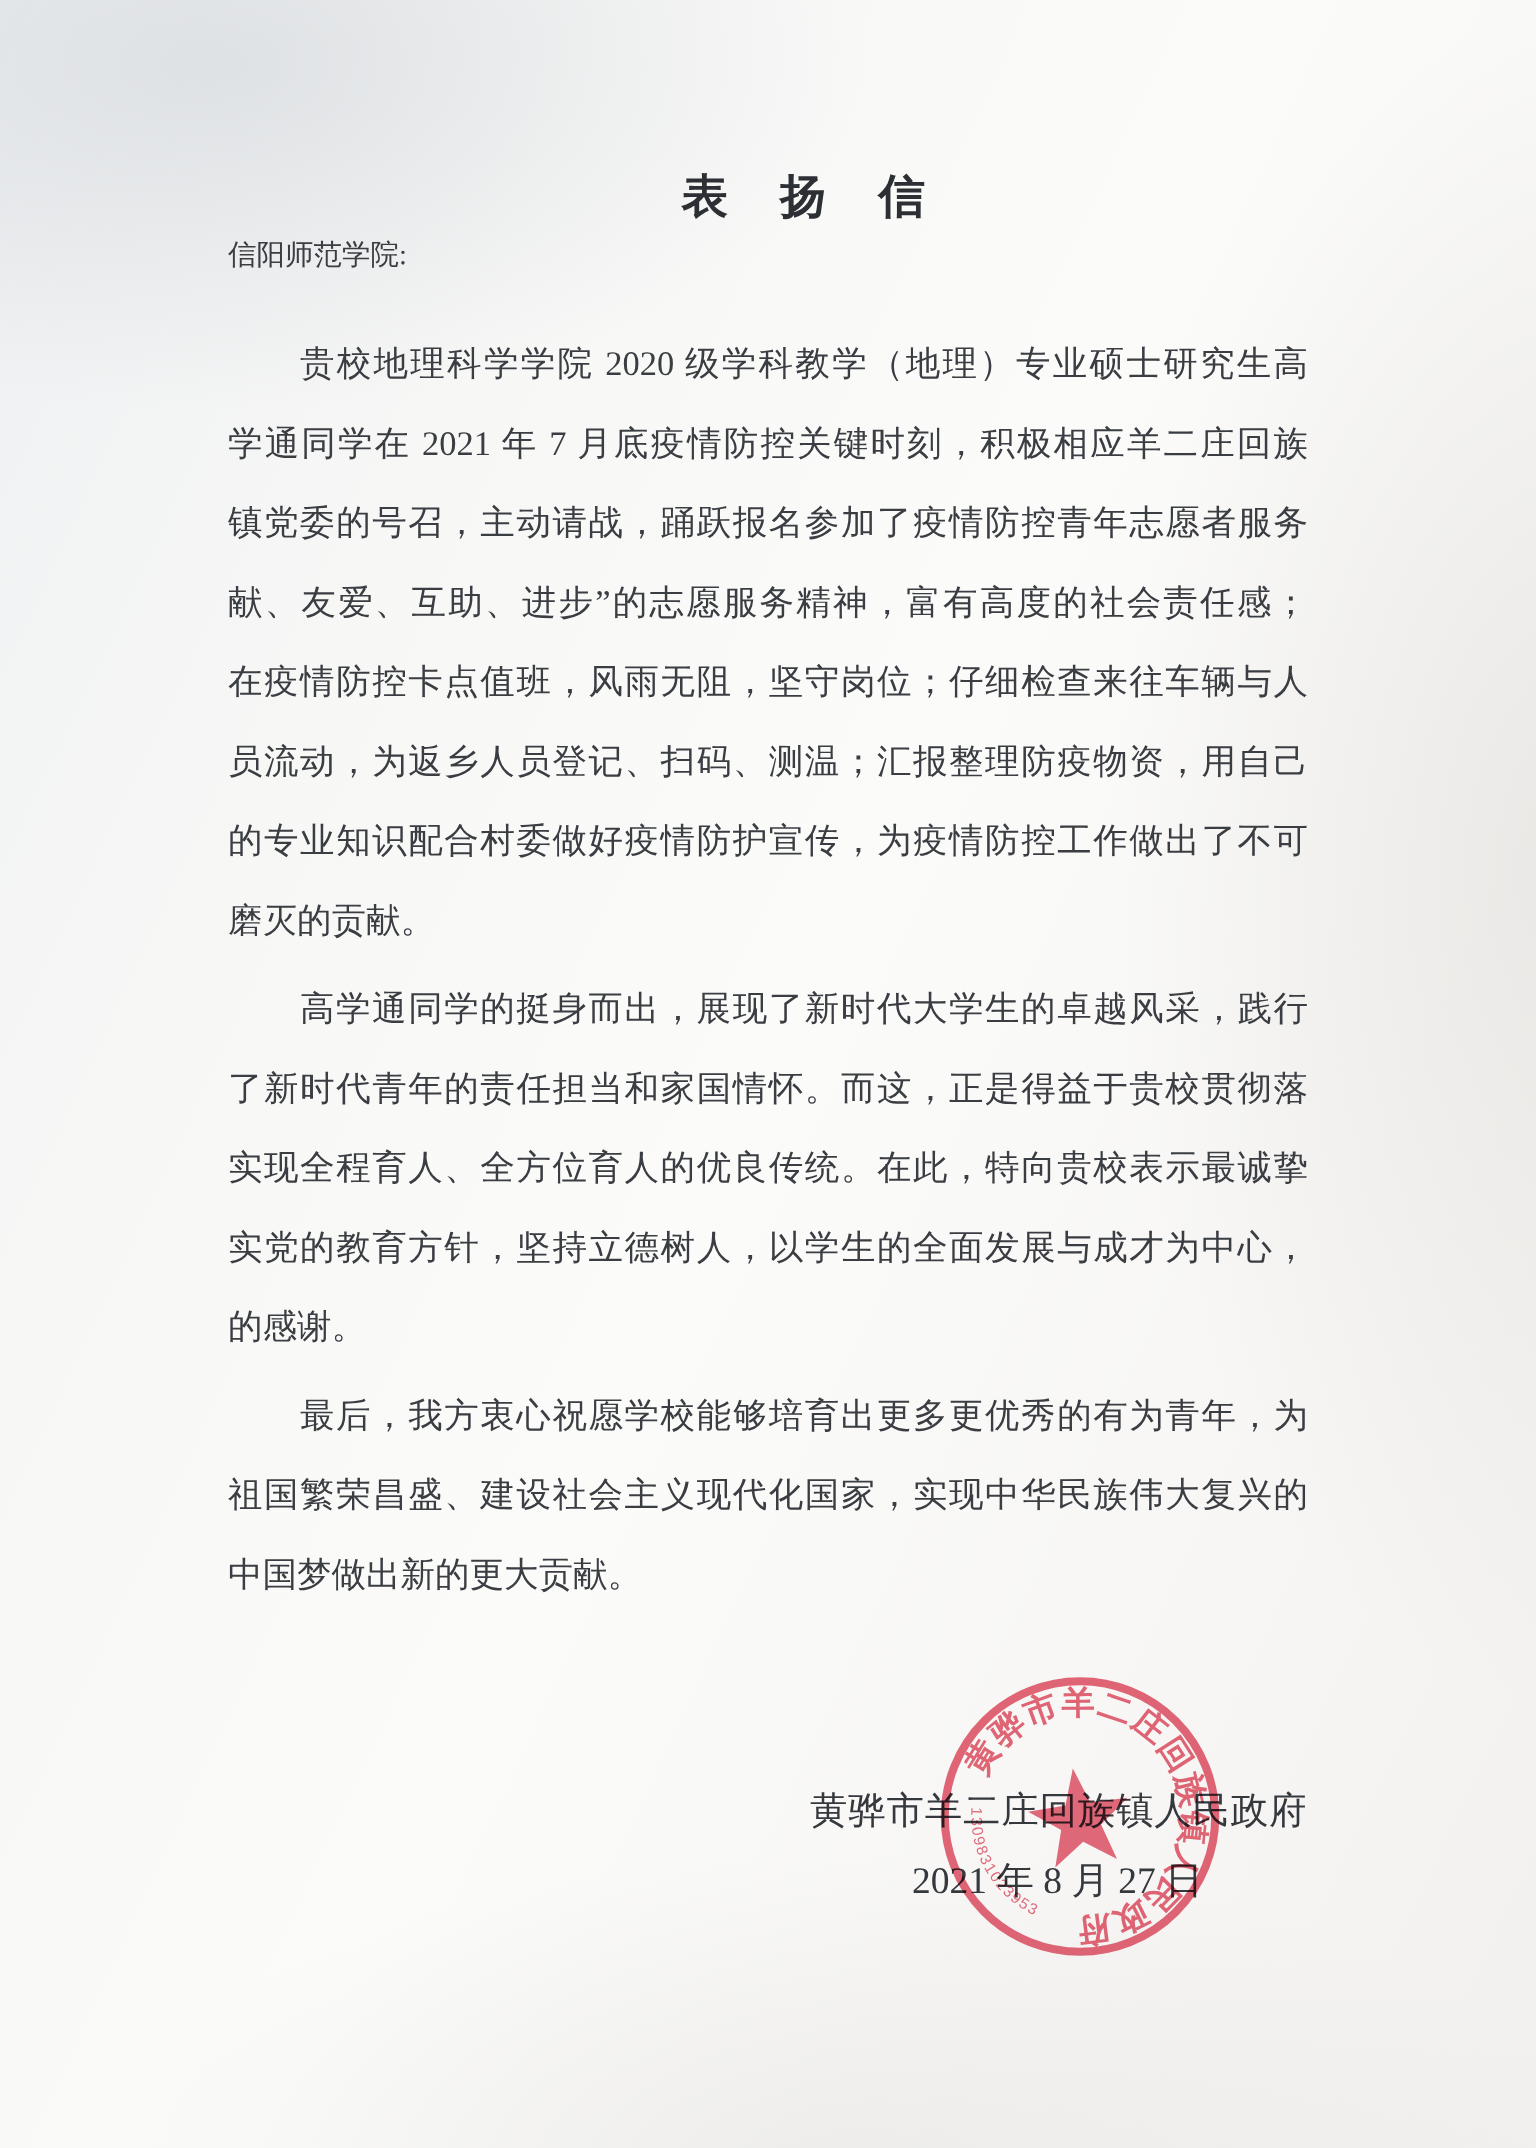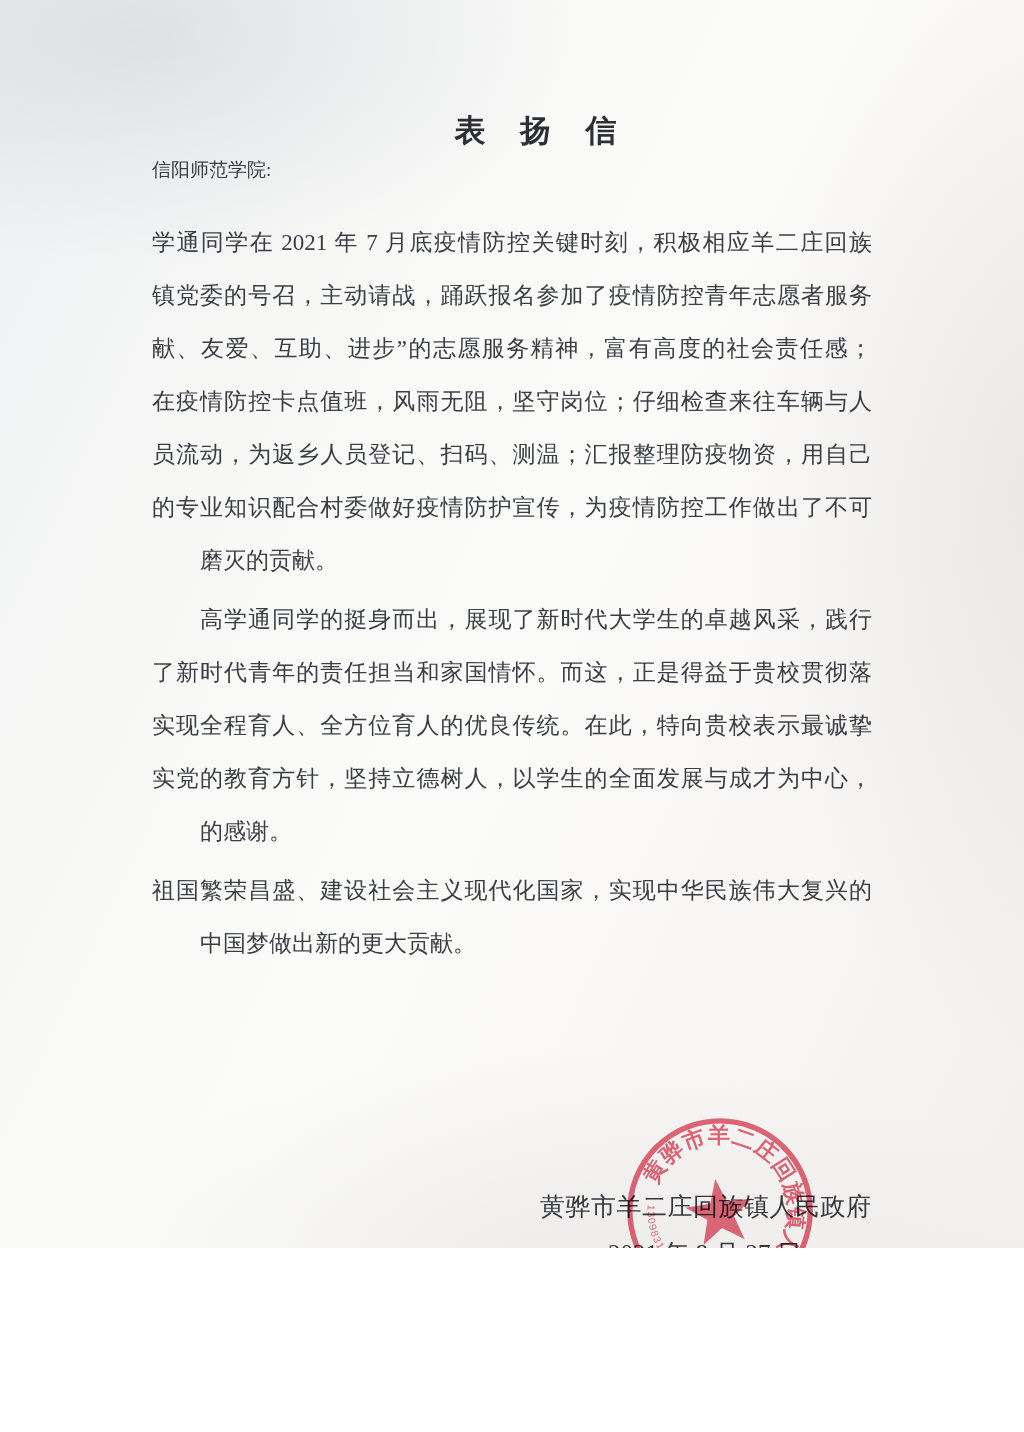--- a/index.html
+++ b/index.html
@@ -1,18 +1,18 @@
 <!DOCTYPE html>
 <html><head>
 <meta charset="utf-8">
 <style>
   html,body{margin:0;padding:0;}
   .page{
     position:relative;
-    width:1024px;height:1248px;
+    width:1024px;height:1432px;
     overflow:hidden;
     font-family:"Liberation Serif","DejaVu Serif",serif;
     background:
       radial-gradient(ellipse 620px 330px at 14% 3%, rgba(203,208,213,0.50), rgba(203,208,213,0) 70%),
       radial-gradient(ellipse 420px 780px at 102% 40%, rgba(208,205,201,0.35), rgba(208,205,201,0) 72%),
       radial-gradient(ellipse 700px 300px at 55% 101%, rgba(210,208,206,0.28), rgba(210,208,206,0) 70%),
       linear-gradient(115deg,#eef0f2 0%,#f7f7f6 25%,#fbfbfa 50%,#f7f6f4 78%,#f2f0ee 100%);
     color:#383b40;
   }
   .title{
@@ -30,21 +30,21 @@
     position:absolute;top:216px;left:152px;width:720px;
     font-size:23px;color:#3a3d42;
   }
   .para{margin:0 0 6px 0;}
   .line{
     line-height:53px;height:53px;
     text-align:justify;text-align-last:justify;
     white-space:nowrap;
   }
   .line.first{padding-left:48px;}
-  .line.last{text-align-last:left;margin-left:48px;}
+  .line.last{text-align-last:left;}
   .signature{
     position:absolute;top:1190px;left:540px;
     font-size:25px;letter-spacing:0.5px;color:#35383d;
     white-space:nowrap;
   }
   .dateline{
     position:absolute;top:1237px;left:608px;
     font-size:25px;color:#35383d;white-space:nowrap;
   }
   .seal{
@@ -58,36 +58,38 @@
 <body>
 
 <div class="page">
 
   <div class="title">表 扬 信</div>
 
   <div class="salutation">信阳师范学院:</div>
 
   <div class="body">
       <div class="para">
+        <div class="line first">贵校地理科学学院 2020 级学科教学（地理）专业硕士研究生高</div>
         <div class="line">学通同学在 2021 年 7 月底疫情防控关键时刻，积极相应羊二庄回族</div>
         <div class="line">镇党委的号召，主动请战，踊跃报名参加了疫情防控青年志愿者服务</div>
         <div class="line">献、友爱、互助、进步”的志愿服务精神，富有高度的社会责任感；</div>
         <div class="line">在疫情防控卡点值班，风雨无阻，坚守岗位；仔细检查来往车辆与人</div>
         <div class="line">员流动，为返乡人员登记、扫码、测温；汇报整理防疫物资，用自己</div>
         <div class="line">的专业知识配合村委做好疫情防护宣传，为疫情防控工作做出了不可</div>
         <div class="line last">磨灭的贡献。</div>
       </div>
       <div class="para">
         <div class="line first">高学通同学的挺身而出，展现了新时代大学生的卓越风采，践行</div>
         <div class="line">了新时代青年的责任担当和家国情怀。而这，正是得益于贵校贯彻落</div>
         <div class="line">实现全程育人、全方位育人的优良传统。在此，特向贵校表示最诚挚</div>
         <div class="line">实党的教育方针，坚持立德树人，以学生的全面发展与成才为中心，</div>
         <div class="line last">的感谢。</div>
       </div>
       <div class="para">
+        <div class="line first">最后，我方衷心祝愿学校能够培育出更多更优秀的有为青年，为</div>
         <div class="line">祖国繁荣昌盛、建设社会主义现代化国家，实现中华民族伟大复兴的</div>
         <div class="line last">中国梦做出新的更大贡献。</div>
       </div>
     </div>
 
   <div class="signature">黄骅市羊二庄回族镇人民政府</div>
 
   <div class="dateline">2021 年 8 月 27 日</div>
 
   <div class="seal">

